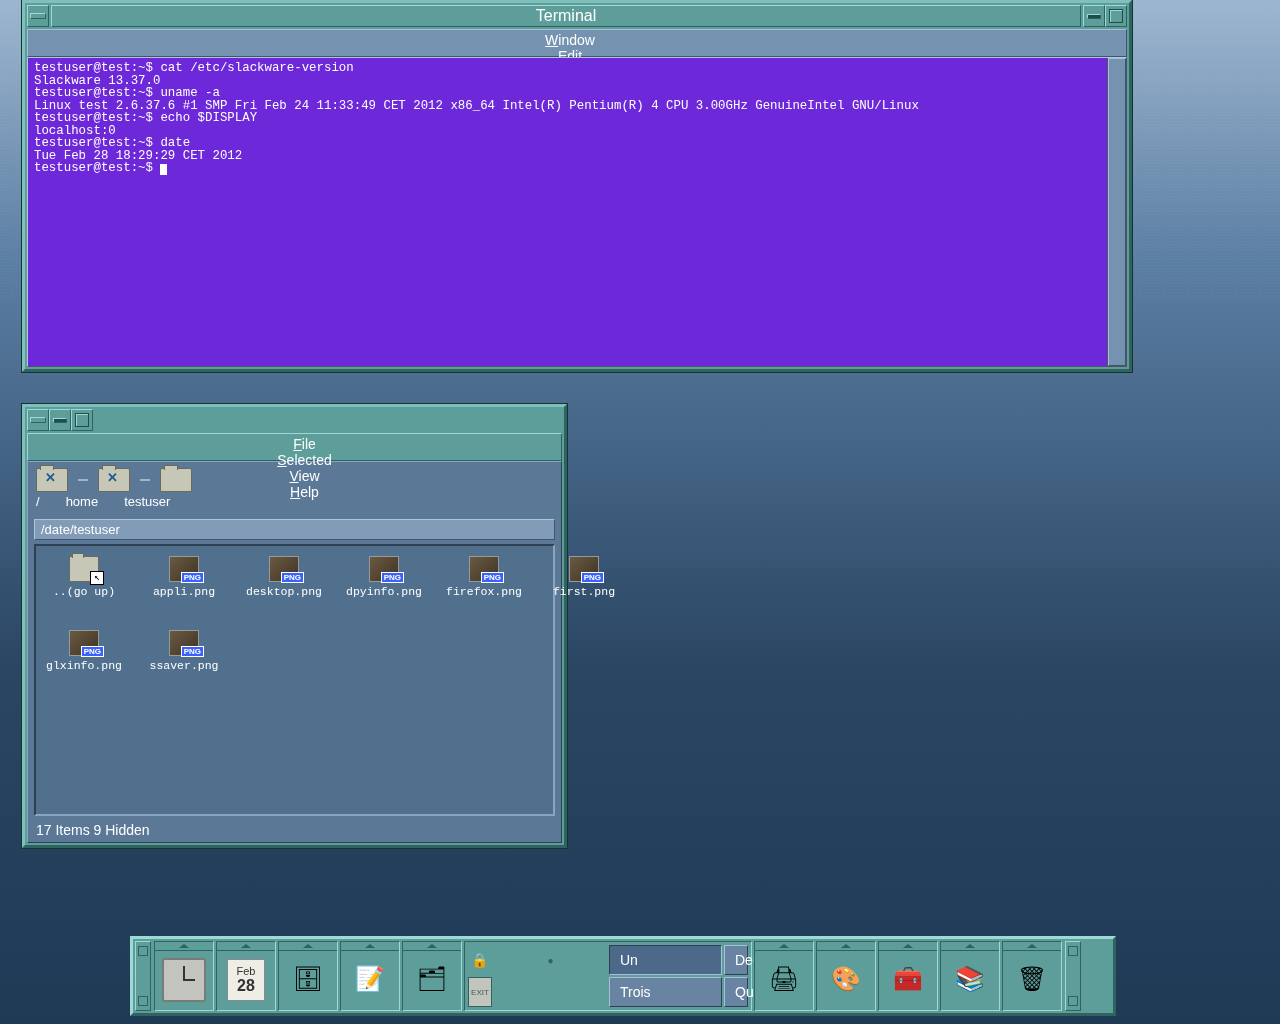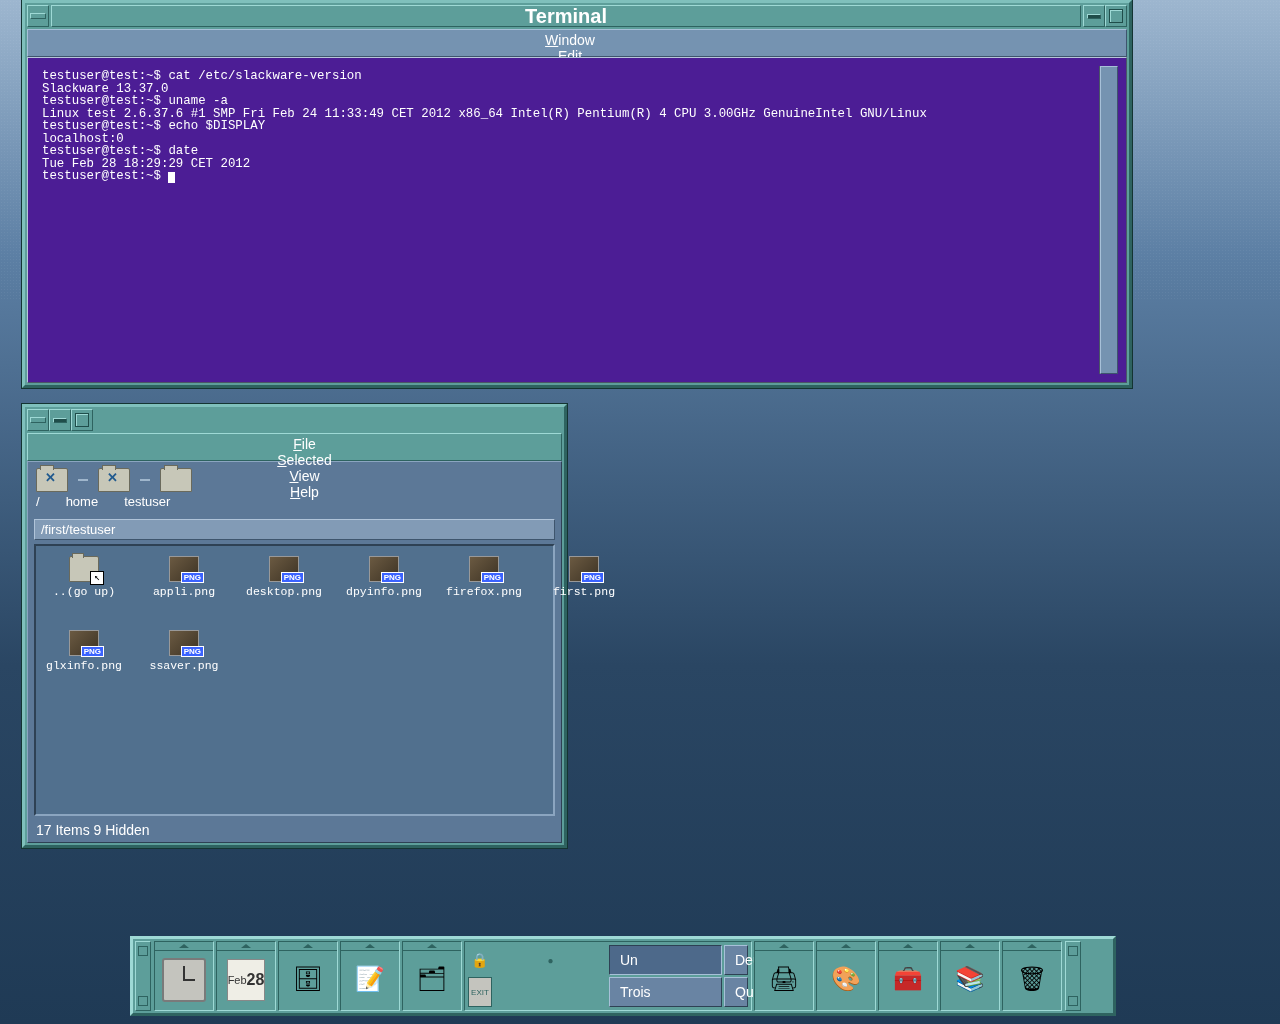--- a/index.html
+++ b/index.html
@@ -70,23 +70,22 @@
     flex:1;
     background:#5d9e9a;
     border:1px solid;
     border-top-color:#9ed9d5;
     border-left-color:#9ed9d5;
     border-right-color:#2e6360;
     border-bottom-color:#2e6360;
     color:#ffffff;
     text-align:center;
     line-height:20px;
-    font-size:20px;
+    font-size:16px;
     margin:0 2px;
-    font-weight:bold;
   }
 
   
   .menubar {
     display:flex;
     align-items:center;
     padding:2px 6px;
     background:#7593b1;
     border:1px solid;
     border-top-color:#a7c0d8;
@@ -98,27 +97,27 @@
     height:22px;
     flex-direction:column;
   }
   .menubar .menu-item{ margin-right:14px; cursor:pointer;}
   .menubar .menu-item .ul{ text-decoration:underline;}
   .menubar .spacer{ flex:1;}
 
   
   #terminal-win { left:22px; top:0; width:1100px;}
   #terminal-body {
-    background:#4c1d95;
+    background:#6d28d9;
     border:1px solid;
     border-top-color:#b7c5da;
     border-left-color:#b7c5da;
     border-right-color:#4a5567;
     border-bottom-color:#4a5567;
-    padding:8px;
+    padding:0;
     position:relative;
     display:flex;
   }
   #terminal-body pre{
     flex:1;
     margin:0;
     padding:4px 6px;
     color:#fff;
     font-family:"Courier New",monospace;
     font-size:12.4px;
@@ -265,21 +264,21 @@
     font-size:14px;
     cursor:pointer;
     display:flex;align-items:center;
   }
   .ws-btn.active{
     border-top-color:#2e4154;border-left-color:#2e4154;
     border-right-color:#a7c0d8;border-bottom-color:#a7c0d8;
     background:#4d698a;
   }
   .ws-side{background:#5d9e9a;border:none;display:flex;align-items:center;justify-content:center;font-size:14px;color:#2e6360;}
-  .date-slot{display:flex;flex-direction:row;align-items:center;justify-content:center;background:#efeee6;border:1px solid #888;width:36px;height:40px;margin-top:8px;font-size:11px;color:#333;}
+  .date-slot{display:flex;flex-direction:column;align-items:center;justify-content:center;background:#efeee6;border:1px solid #888;width:36px;height:40px;margin-top:8px;font-size:11px;color:#333;}
   .clock{width:40px;height:40px;border:2px solid #7a7a7a;background:#c4c4be;border-radius:3px;margin-top:8px;position:relative;}
   .clock::before{content:"";position:absolute;left:19px;top:6px;width:2px;height:14px;background:#333;}
   .clock::after{content:"";position:absolute;left:19px;top:19px;width:12px;height:2px;background:#333;}
 </style>
 </head>
 <body>
 
 <div class="cde-window" id="terminal-win">
   <div class="cde-titlebar">
     <div class="btn sys"></div>
@@ -329,21 +328,21 @@
       <div class="bc-line"></div>
       <div class="folder-ico open"></div>
       <div class="bc-line"></div>
       <div class="folder-ico"></div>
     </div>
     <div id="fm-bc-labels">
       <span>/</span>
       <span>home</span>
       <span>testuser</span>
     </div>
-    <div id="fm-path">/first/testuser</div>
+    <div id="fm-path">/date/testuser</div>
     <div id="fm-iconview">
         <div class="fi">
           <div class="thumb folder"></div>
           <span>..(go up)</span>
         </div>
         <div class="fi">
           <div class="thumb image"></div>
           <span>appli.png</span>
         </div>
         <div class="fi">

